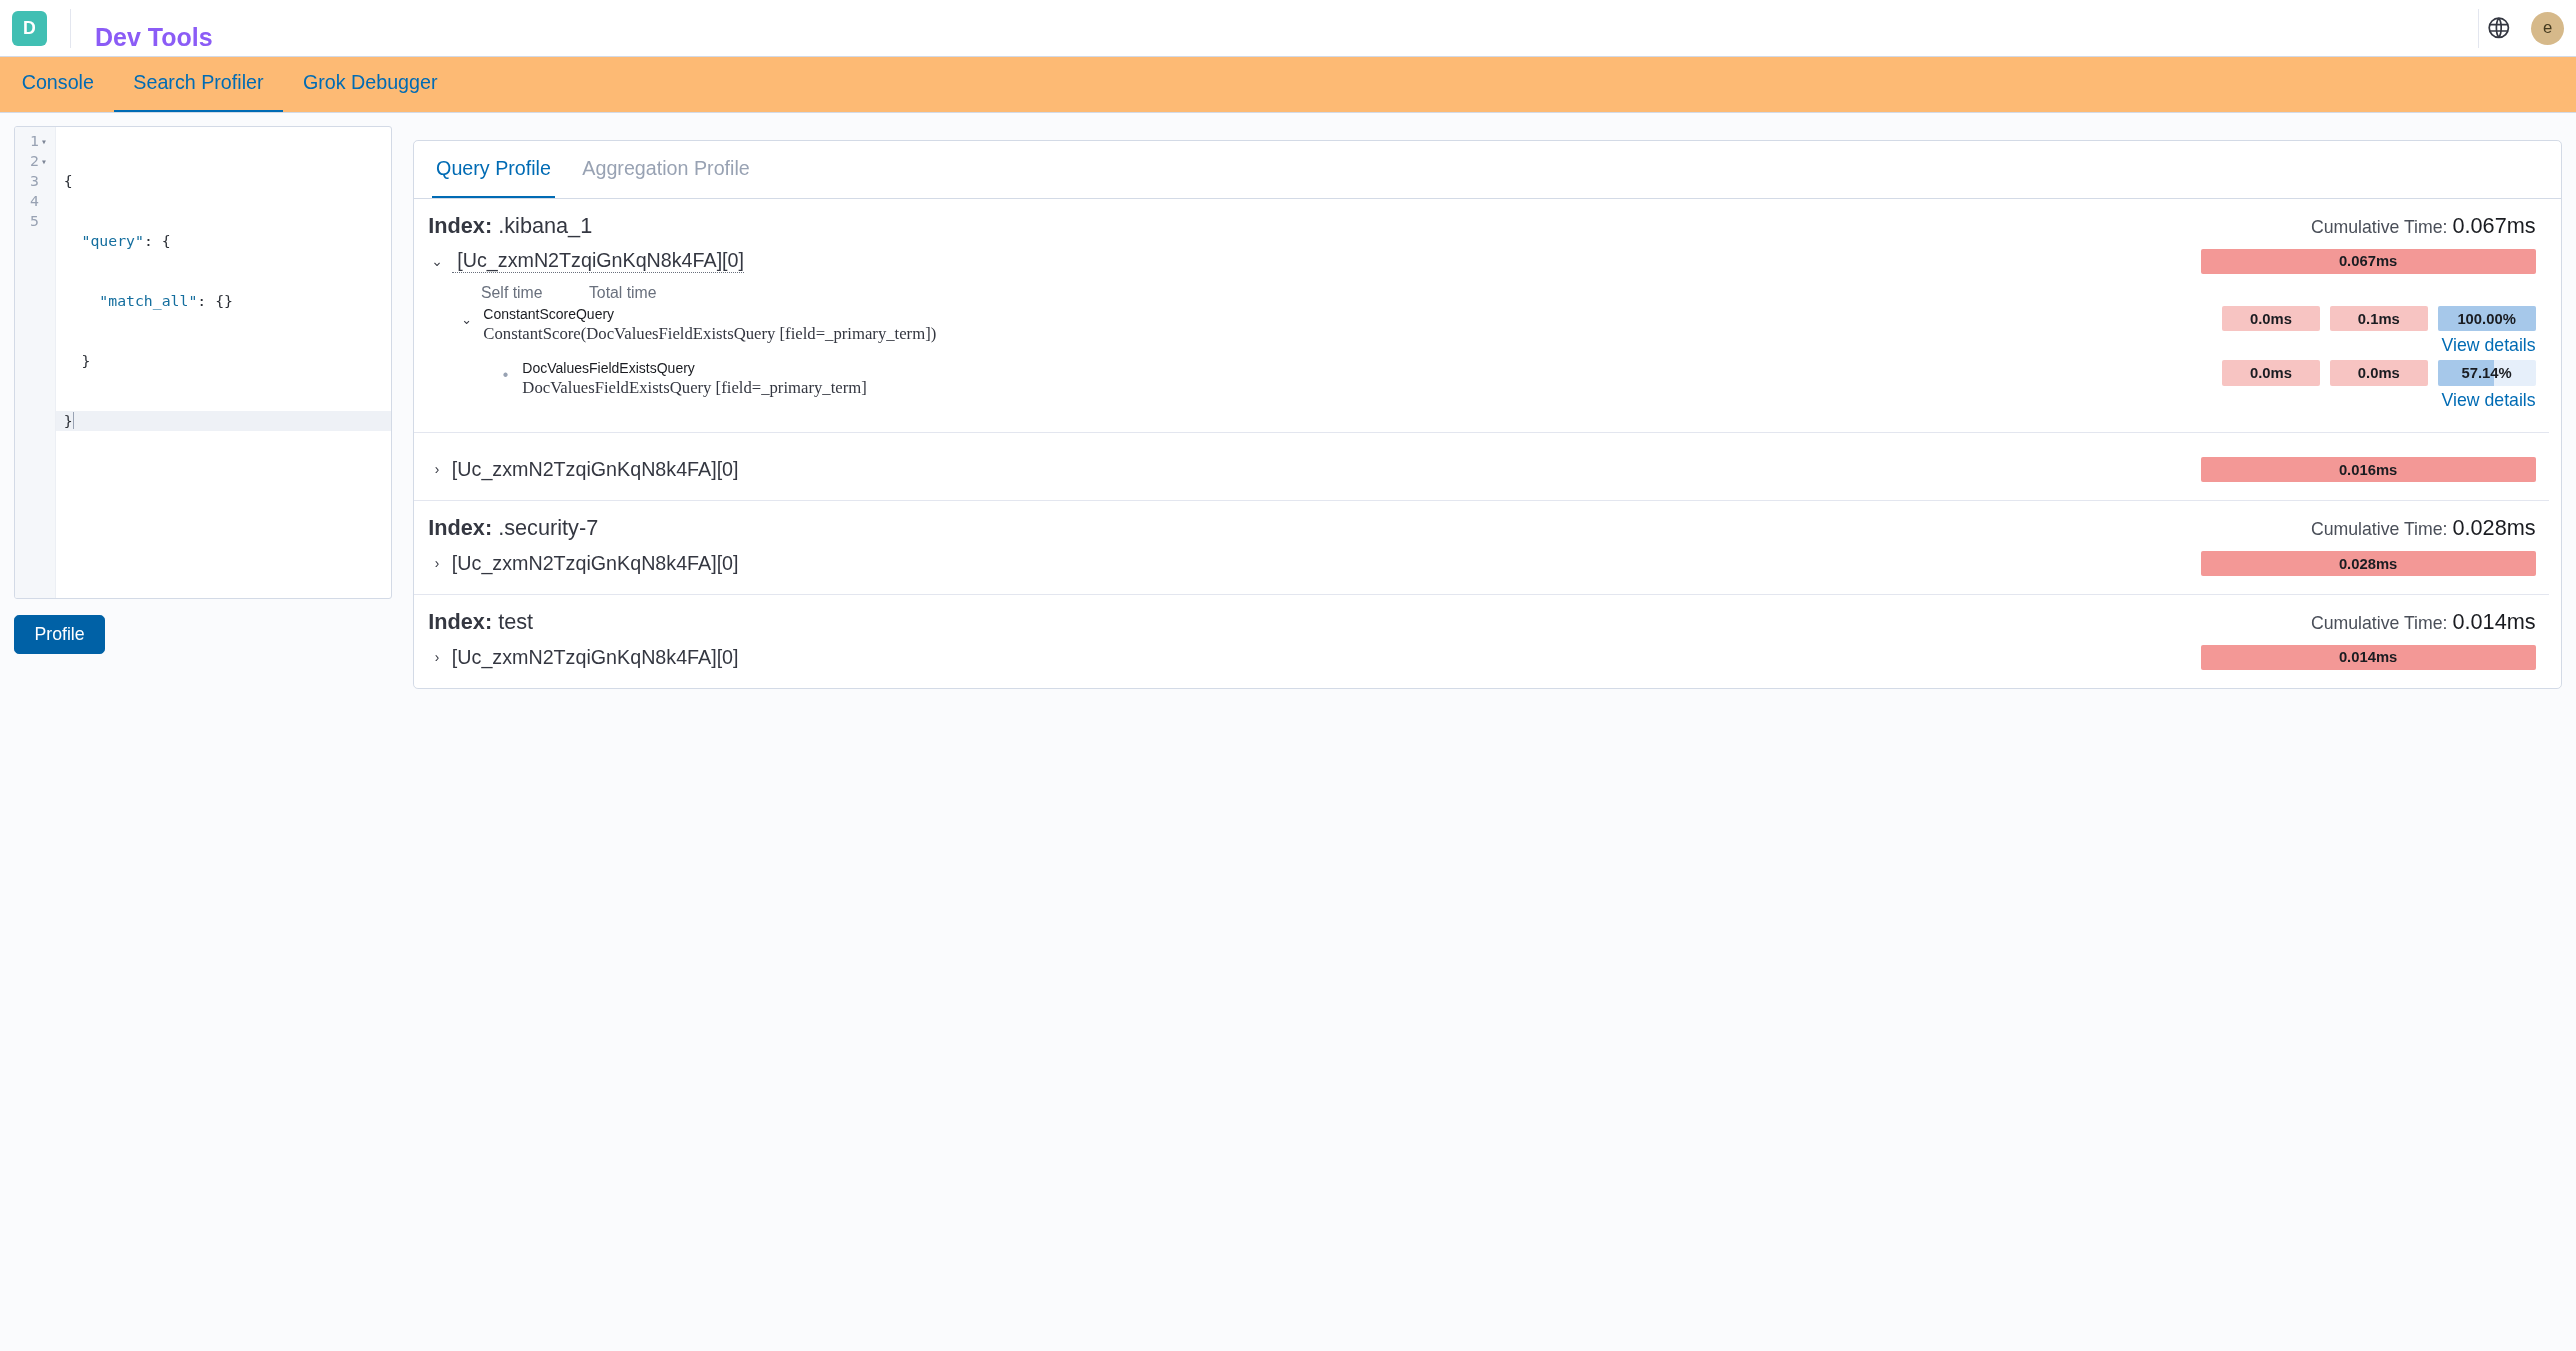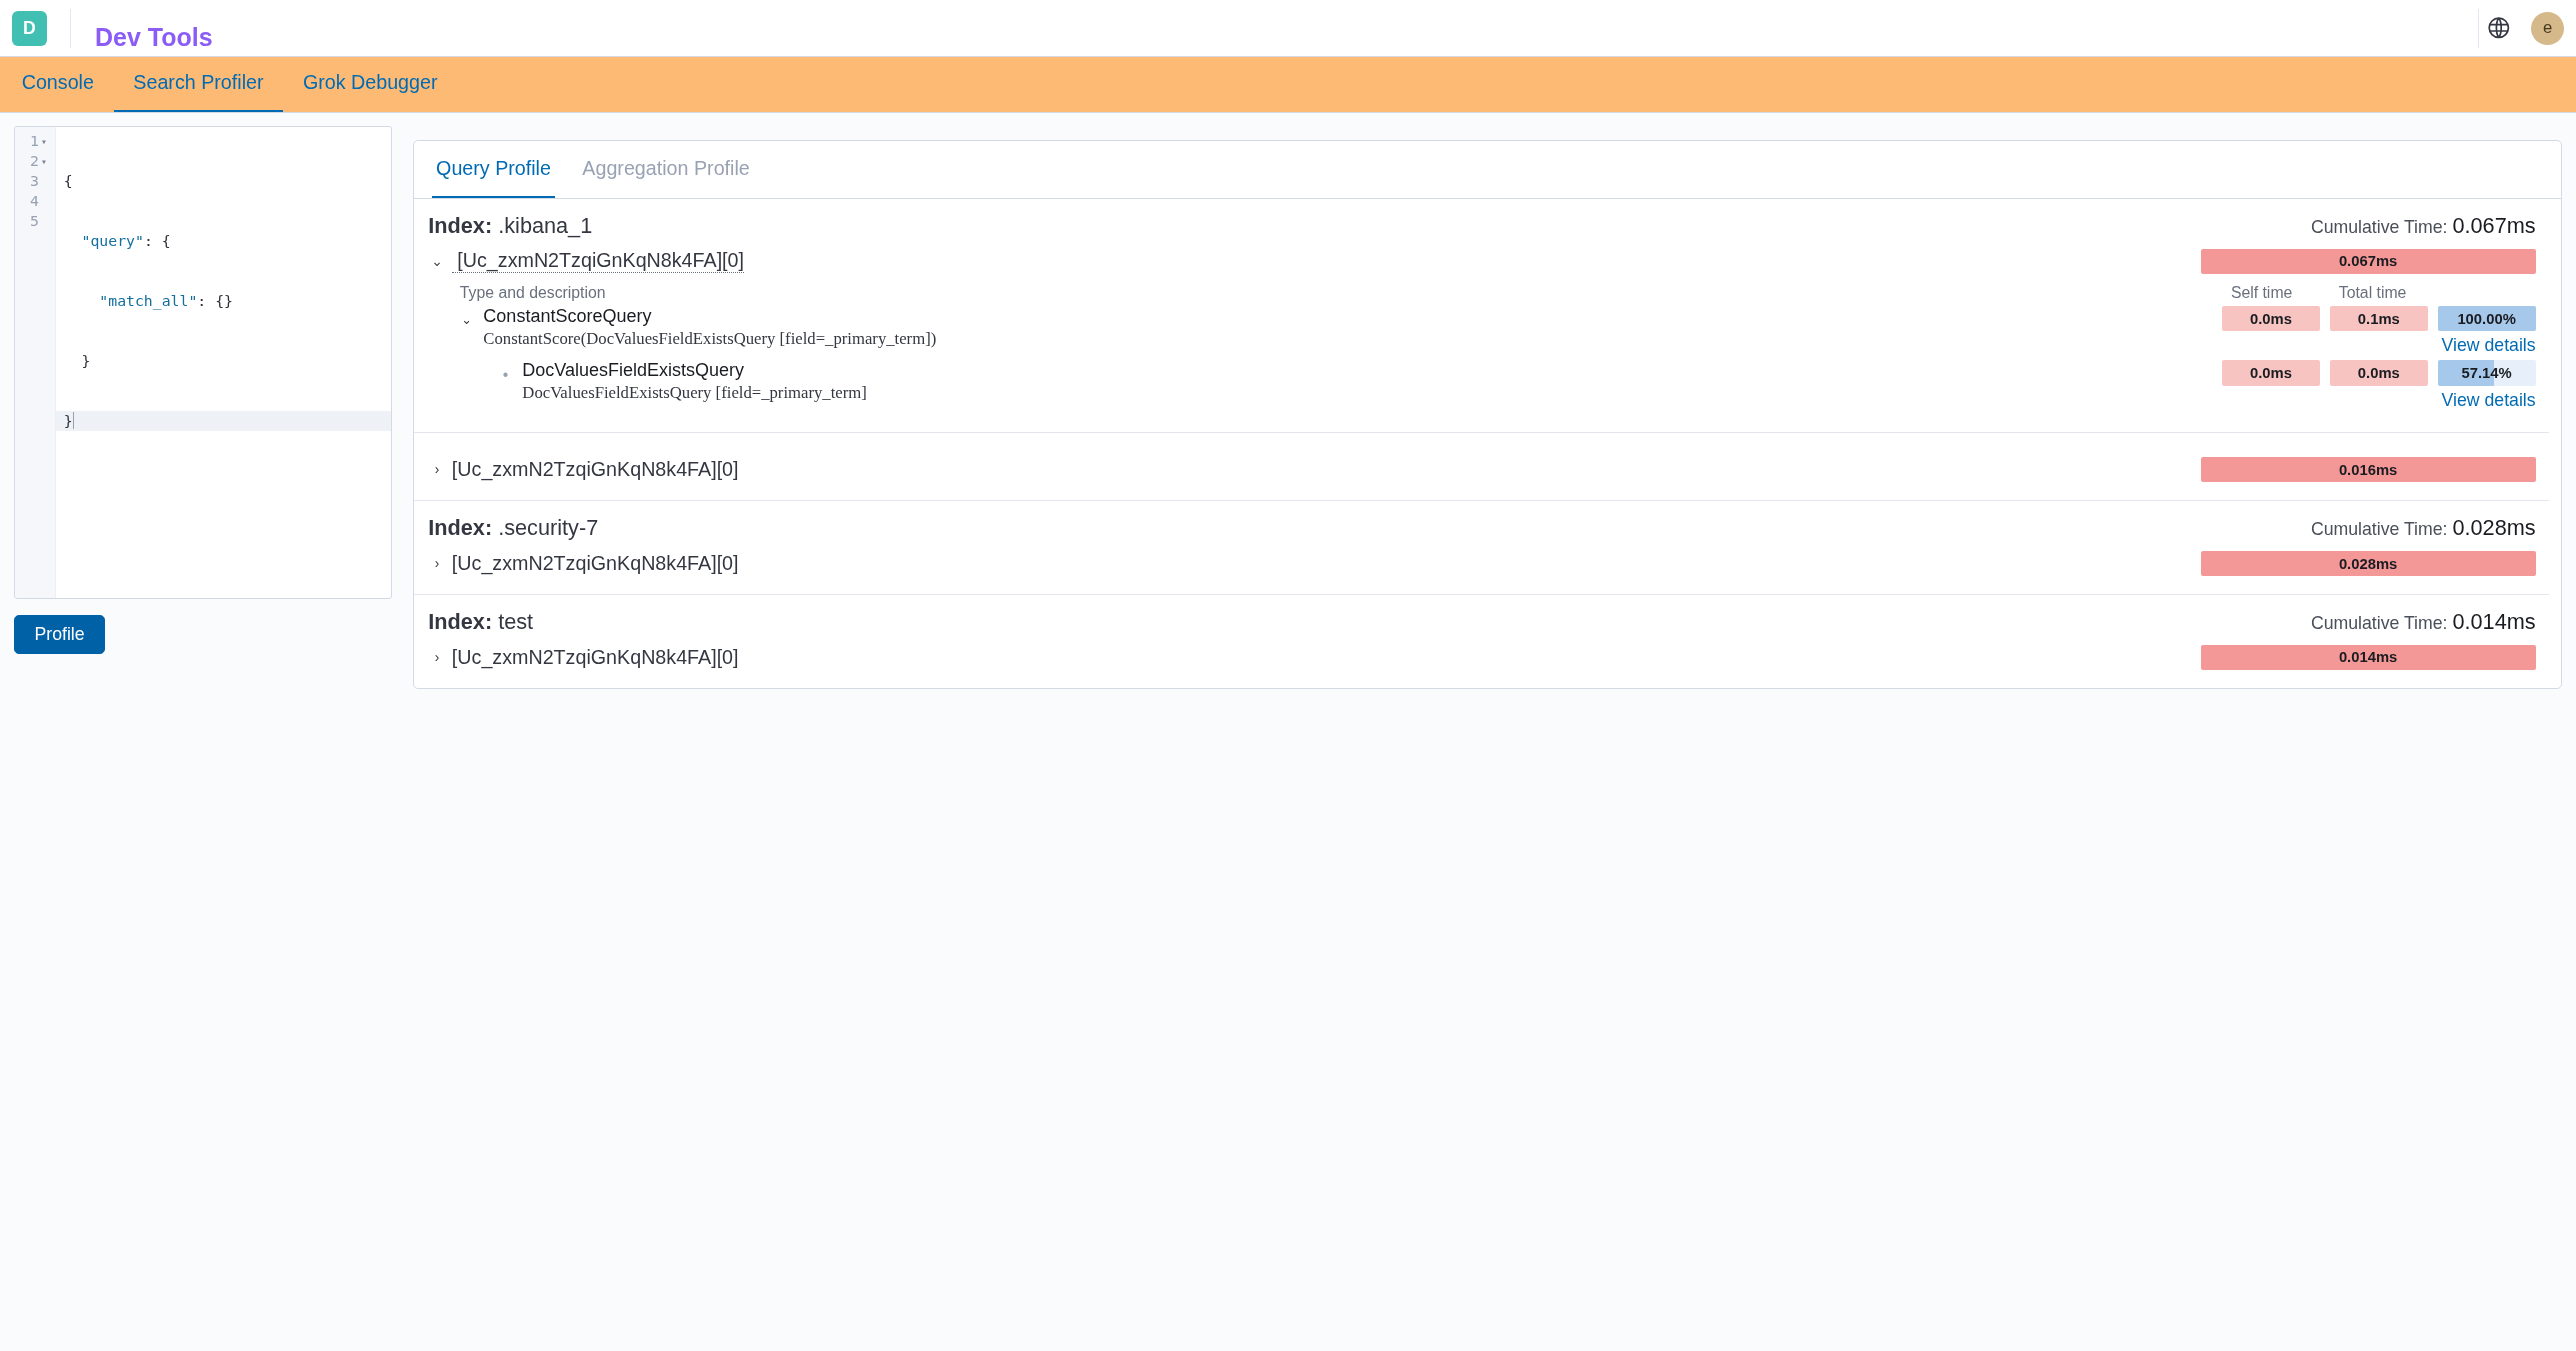--- a/index.html
+++ b/index.html
@@ -145,21 +145,21 @@
 .tree-head { display:flex; color:#69707d; font-size:15.8px; margin-bottom:3.9px; }
 .tree-head .col-desc { flex:1; padding-left: 2px;}
 .tree-head .col-st { width: 108px; text-align:center; }
 .tree-head .col-tt { width: 114px; text-align:center; }
 .tree-head .col-pct { width: 106px; }
 
 .tree-row { display:flex; align-items:flex-start; margin-bottom: 3.9px; }
 .tree-row .desc-col { flex:1; display:flex; gap:7.9px; }
 .node-caret { width:17.7px; font-size:12.8px; color:#343741; padding-top:5.9px; cursor:pointer; display:inline-flex; justify-content:center; }
 .bullet { color:#98a2b3; padding-top:5.9px; font-size:15.8px; width:17.7px; text-align:center;}
-.node-text .type { font-size: 18px; color:#1a1c21; }
+.node-text .type { font-size: 14px; color:#1a1c21; }
 .node-text .desc { font-family: Liberation Serif, serif; font-size:16.7px; color:#343741; margin-top:2px;}
 .metrics-col { display:flex; flex-direction:column; align-items:flex-end; gap:3.9px; }
 .metric-chips { display:flex; gap:9.8px; }
 .chip {
   height:25.6px; min-width:98px; border-radius:2px;
   display:flex; align-items:center; justify-content:center;
   font-weight:700; font-size:14.8px; color:#1a1c21;
 }
 .chip.self { background:#f7c4c2; }
 .chip.total { background:#f7c4c2; }
@@ -250,21 +250,20 @@
           </div>
           <div class="shard-row">
             <div class="shard-name-wrap">
               <span class="toggle-caret">⌄</span>
               <span class="shard-name">&nbsp;[Uc_zxmN2TzqiGnKqN8k4FA][0]</span>
             </div>
             <div class="time-bar">0.067ms</div>
           </div>
           <div class="tree">
             <div class="tree-head">
-              <div class="col-desc">Type and description</div>
               <div class="col-st">Self time</div>
               <div class="col-tt">Total time</div>
               <div class="col-pct"></div>
             </div>
             <div class="tree-row" style="padding-left: 0px;">
               <div class="desc-col">
                 <span class="node-caret">⌄</span>
                 <div class="node-text">
                   <div class="type">ConstantScoreQuery</div>
                   <div class="desc">ConstantScore(DocValuesFieldExistsQuery [field=_primary_term])</div>

